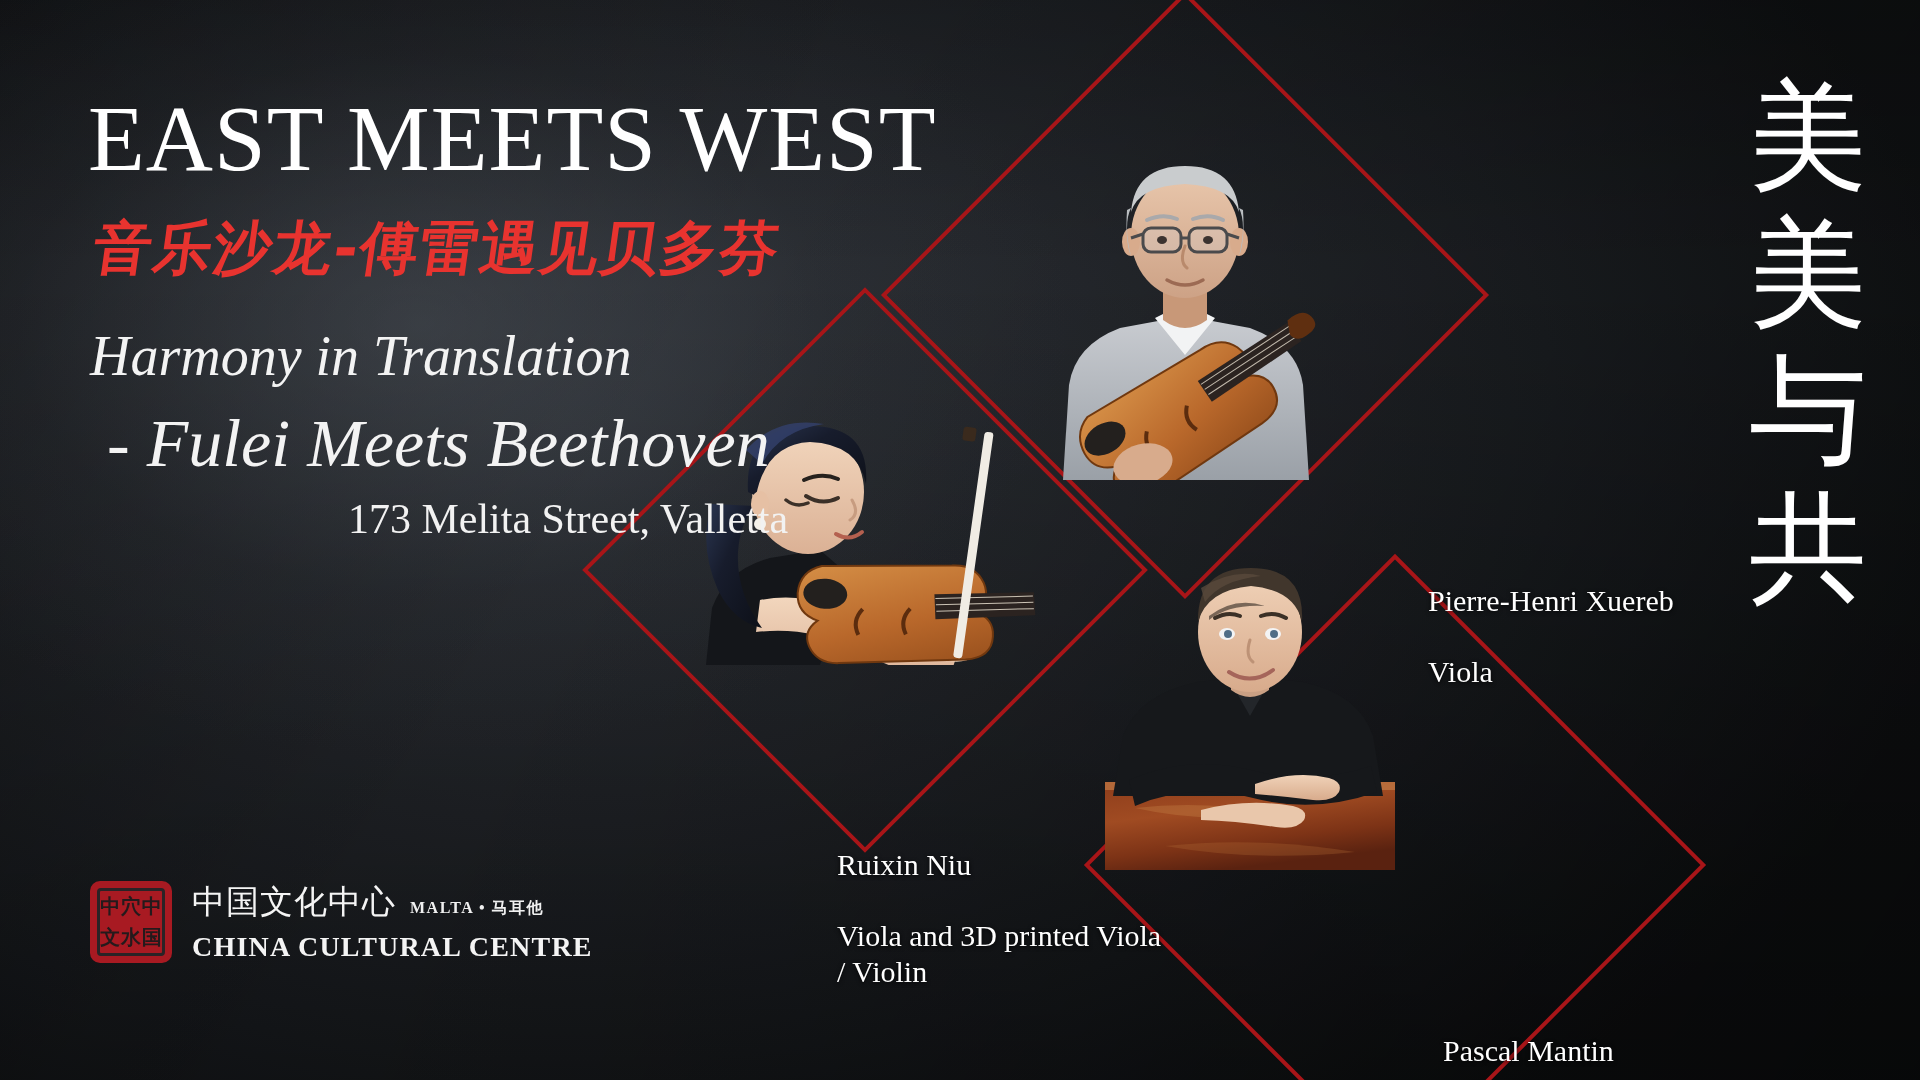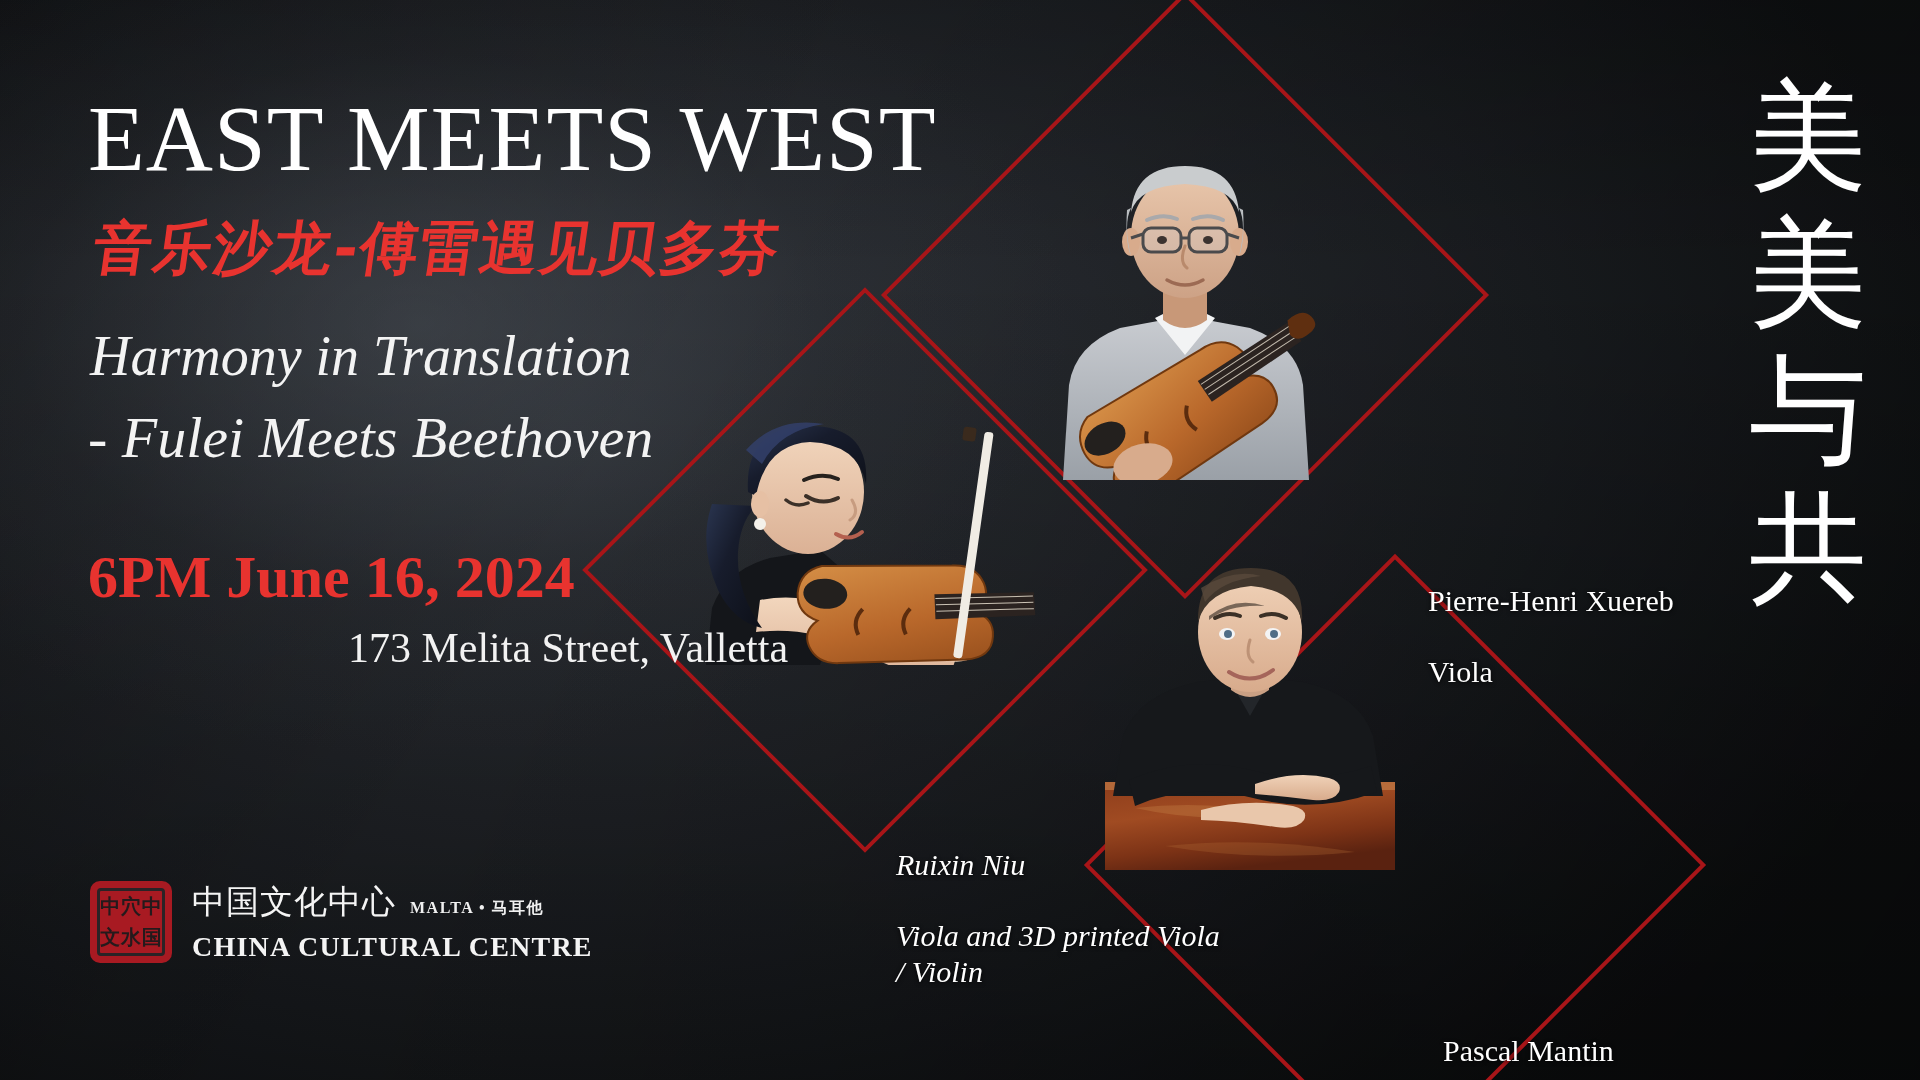--- a/index.html
+++ b/index.html
@@ -68,21 +68,21 @@
   }
   #subtitle-1, #subtitle-2 {
     color: #f3f3f3;
     font-style: italic;
     font-family: "Liberation Serif", serif;
     white-space: nowrap;
     margin: 0;
     font-weight: normal;
   }
   #subtitle-1 { font-size: 56px; margin-top: 36px; margin-left: 2px; }
-  #subtitle-2 { font-size: 58px; margin-top: 16px; }
+  #subtitle-2 { font-size: 68px; margin-top: 16px; margin-left: 19px; }
 
   #event-datetime {
     margin-top: 72px;
     font-size: 60px;
     font-weight: bold;
     color: #e8332f;
     white-space: nowrap;
     font-family: "Liberation Serif", serif;
   }
   #event-address {
@@ -180,21 +180,21 @@
   .caption {
     position: absolute;
     color: #ffffff;
     font-family: "Liberation Serif", serif;
     font-size: 30px;
     line-height: 1.18;
     text-shadow: 0 1px 4px rgba(0,0,0,0.85);
     white-space: pre-line;
   }
   #caption-xuereb { left: 1428px; top: 548px; }
-  #caption-niu    { left: 896px;  top: 812px; font-style: italic; }
+  #caption-niu    { left: 837px;  top: 812px; }
   #caption-mantin { left: 1443px; top: 998px; }
   .caption .cap-name { display:block; }
   .caption .cap-role { display:block; }
 </style>
 </head>
 <body>
 
 <div id="poster">
 
   <div class="bg-vignette"></div>
@@ -403,21 +403,20 @@
   <div class="caption" id="caption-mantin">
     <span class="cap-name">Pascal Mantin</span>
     
   </div>
 
   <div class="left-col">
     <h1 id="title-main">EAST MEETS WEST</h1>
     <div id="title-chinese">音乐沙龙-傅雷遇见贝多芬</div>
     <div id="subtitle-1">Harmony in Translation</div>
     <div id="subtitle-2">- Fulei Meets Beethoven</div>
-    <div id="event-datetime">6PM  June 16, 2024</div>
     <div id="event-address">173 Melita Street, Valletta</div>
   </div>
 
   <div id="vertical-chinese">
     <div>美</div>
     <div>美</div>
     <div>与</div>
     <div>共</div>
   </div>
 

